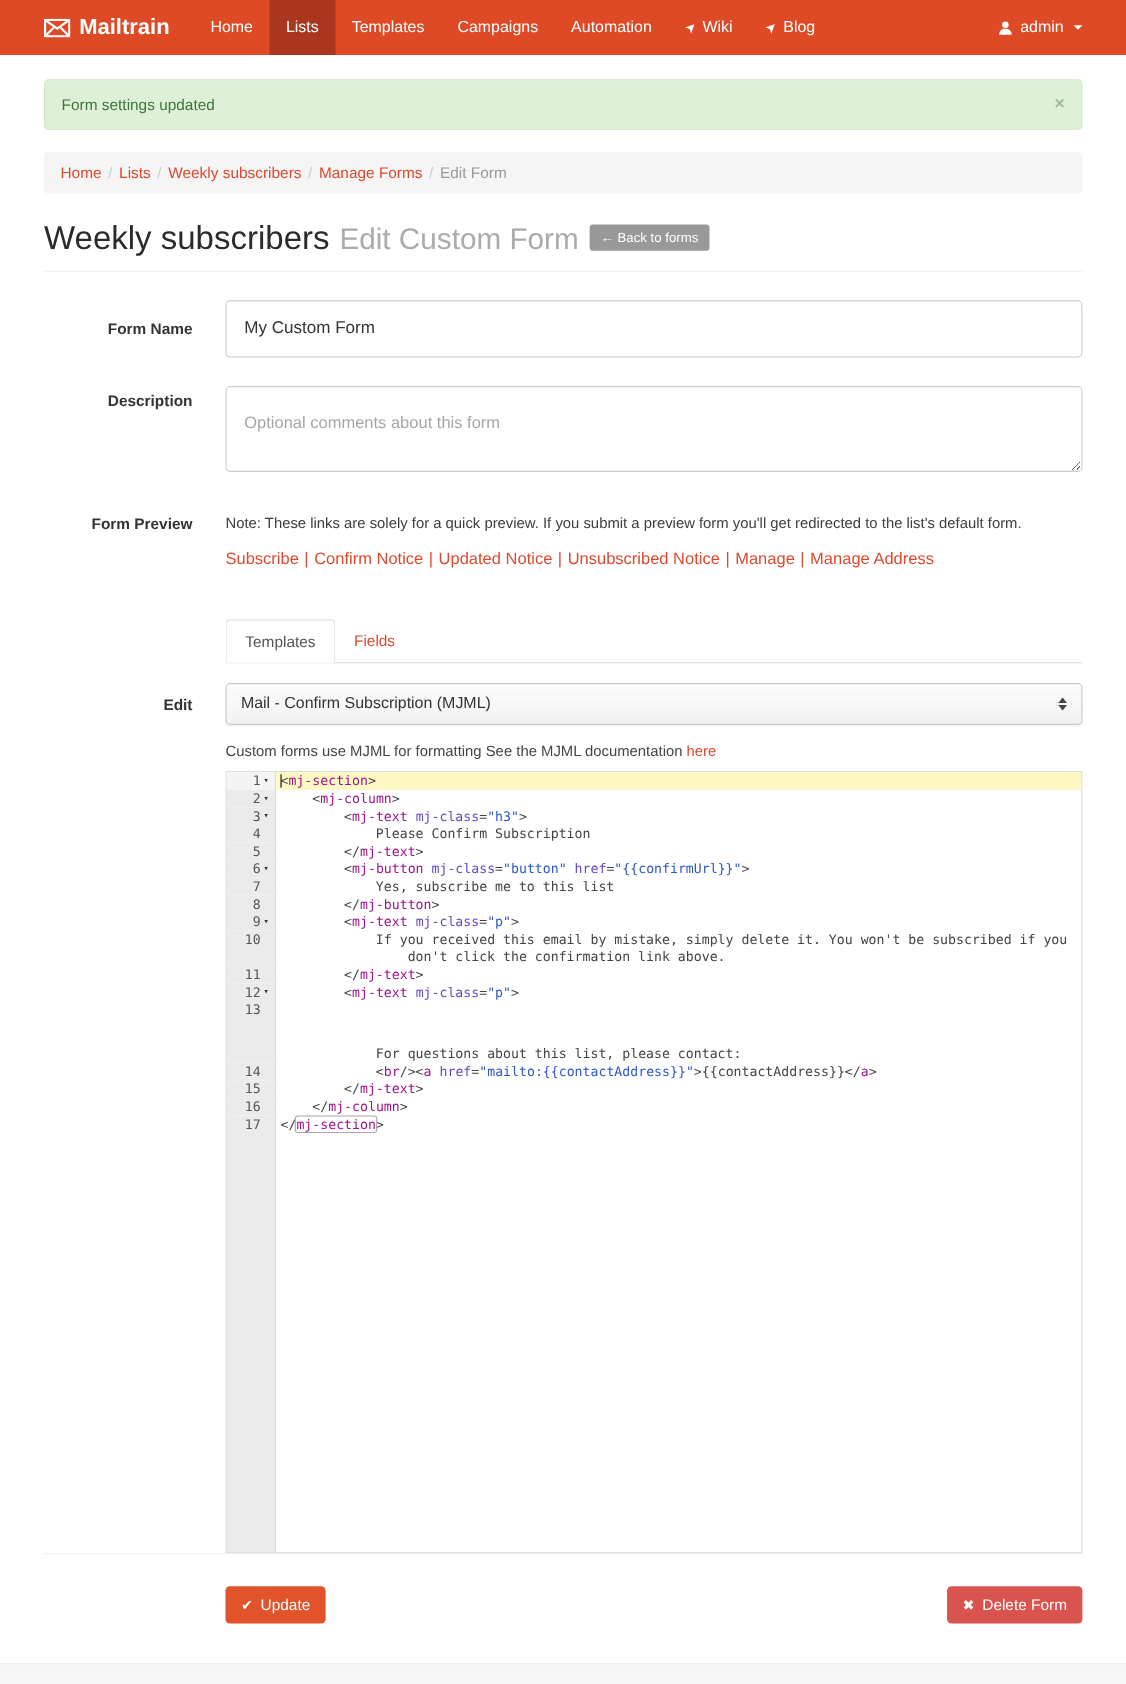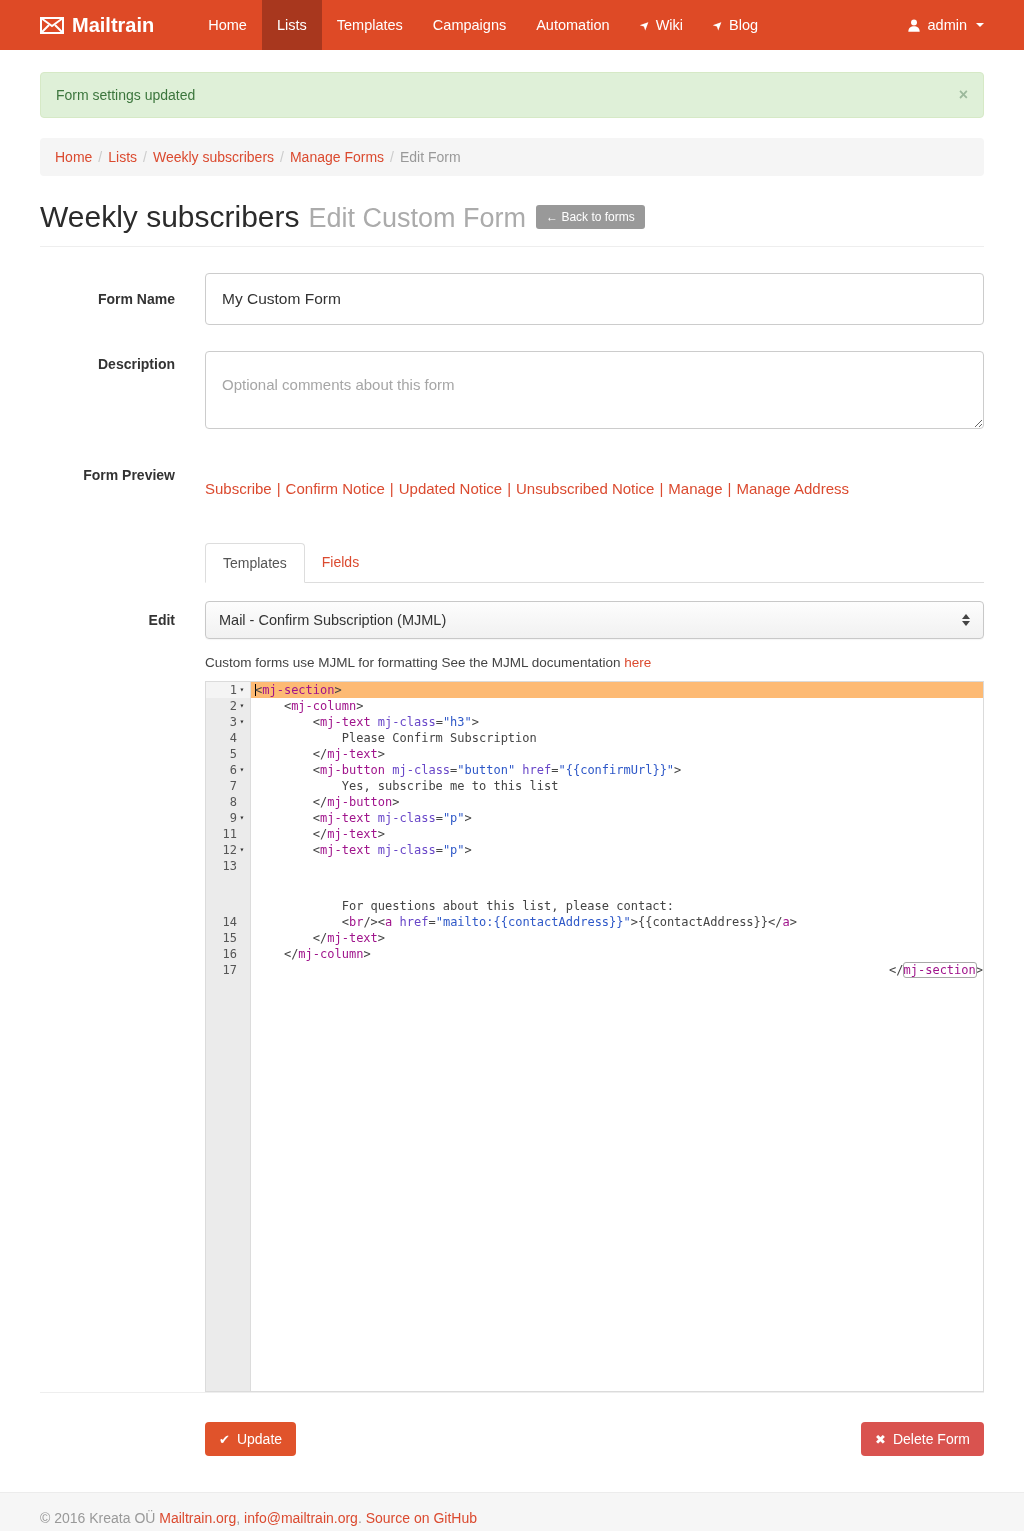--- a/index.html
+++ b/index.html
@@ -8,21 +8,21 @@
     --danger:#D9534F; --update:#E0532B; --backbtn:#999999;
   }
   *{box-sizing:border-box}
   body{margin:0;background:#fff;color:#333;font-family:"Liberation Sans",sans-serif;width:1024px}
   a{text-decoration:none;cursor:pointer}
   .link{color:var(--link)}
 
   
   .navbar{background:var(--brand);height:50px;display:flex;align-items:center;padding:0 40px;justify-content:space-between}
   .nav-left{display:flex;align-items:center;height:50px}
-  .brand{display:flex;align-items:center;gap:8px;color:#fff;font-size:20px;font-weight:bold;margin-right:39px}
+  .brand{display:flex;align-items:center;gap:8px;color:#fff;font-size:20px;font-weight:bold;margin-right:22px}
   .nav-item{color:#fff;font-size:14.5px;padding:0 15px;line-height:50px;height:50px;display:inline-flex;align-items:center}
   .nav-item.active{background:var(--brand-active)}
   .nav-arrow{display:inline-block;transform:rotate(-45deg);margin-right:6px;font-size:12px;line-height:1}
   .nav-user{color:#fff;font-size:14.5px;display:flex;align-items:center;gap:7px;cursor:pointer}
   .caret-down{width:0;height:0;border-left:4px solid transparent;border-right:4px solid transparent;border-top:4px solid #fff;margin-left:2px}
 
   
   .alert{margin:22px 40px 0;background:var(--success-bg);border:1px solid var(--success-border);color:var(--success-text);
          padding:14px 15px;border-radius:4px;font-size:14px;display:flex;justify-content:space-between;align-items:flex-end}
   .alert-close{color:#9CB99C;font-weight:bold;font-size:16px;cursor:pointer;line-height:1}
@@ -70,21 +70,21 @@
   .editor{margin:11px 40px 0 205px;height:711px;border:1px solid #DBDBDB;display:flex;flex-direction:column;
           font-family:"DejaVu Sans Mono",monospace;font-size:12px;line-height:16px;background:#fff;overflow:hidden}
   .ed-row{display:flex}
   .ed-fill{flex:1;display:flex}
   .gut{width:45px;min-width:45px;background:#EBEBEB;border-right:1px solid #DCDCDC;color:#555;
        display:flex;justify-content:flex-end;align-items:flex-start;padding-right:3px}
   .lnum{display:inline-block;text-align:right}
   .fold{display:inline-block;width:10px;font-size:8px;color:#333;text-align:center;cursor:pointer}
   .code{flex:1;padding-left:4px;color:#444;white-space:pre-wrap;overflow-wrap:break-word}
   .row-active .gut{background:#F4F4F4}
-  .row-active .code{background:#fdba74}
+  .row-active .code{background:#fef9c3}
   .tok-tag{color:#A0148C}
   .tok-attr{color:#6846C8}
   .tok-str{color:#2E58C8}
   .tag-match{outline:1px solid #A8A8A8;border-radius:2px}
   .cursor-caret{display:inline-block;width:1px;height:12px;background:#000;vertical-align:-2px;margin-right:-1px}
 
   
   .pre-actions-hr{margin:0 40px;border:none;border-top:1px solid #eee}
   .actions{margin:29px 40px 0 205px;display:flex;justify-content:space-between}
   .btn{display:inline-flex;align-items:center;gap:7px;color:#fff;font-size:14px;padding:9px 14px;border:none;border-radius:4px;cursor:pointer;font-family:inherit}
@@ -169,20 +169,21 @@
 <div class="frow row-top">
   <label class="flabel">Description</label>
   <div class="fcontrol">
     <textarea class="text-area" placeholder="Optional comments about this form" style=""></textarea>
   </div>
 </div>
 
 <div class="frow row-top" style="margin-top:30px">
   <label class="flabel" style="padding-top:4px">Form Preview</label>
   <div class="fcontrol">
+    <div class="preview-note">Note: These links are solely for a quick preview. If you submit a preview form you'll get redirected to the list's default form.</div>
     <div class="preview-links"><a class="link">Subscribe</a><span class="plink-sep">|</span><a class="link">Confirm Notice</a><span class="plink-sep">|</span><a class="link">Updated Notice</a><span class="plink-sep">|</span><a class="link">Unsubscribed Notice</a><span class="plink-sep">|</span><a class="link">Manage</a><span class="plink-sep">|</span><a class="link">Manage Address</a></div>
   </div>
 </div>
 
 <div class="tabs">
     <a class="tab active">Templates</a>
     <a class="tab inactive">Fields</a>
   </div>
 
 <div class="frow row-center" style="margin-top:18px">
@@ -259,20 +260,27 @@
     </div>
     <div class="ed-row">
       <div class="gut">
         <span class="lnum">9</span>
         <span class="fold">▾</span>
       </div>
       <div class="code"><div style="padding-left: 12ch; text-indent: -4ch;">&lt;<span class="tok-tag">mj-text</span> <span class="tok-attr">mj-class</span>=<span class="tok-str">"p"</span>&gt;</div></div>
     </div>
     <div class="ed-row">
       <div class="gut">
+        <span class="lnum">10</span>
+        <span class="fold"></span>
+      </div>
+      <div class="code"><div style="padding-left: 16ch; text-indent: -4ch;">If you received this email by mistake, simply delete it. You won't be subscribed if you don't click the confirmation link above.</div></div>
+    </div>
+    <div class="ed-row">
+      <div class="gut">
         <span class="lnum">11</span>
         <span class="fold"></span>
       </div>
       <div class="code"><div style="padding-left: 12ch; text-indent: -4ch;">&lt;/<span class="tok-tag">mj-text</span>&gt;</div></div>
     </div>
     <div class="ed-row">
       <div class="gut">
         <span class="lnum">12</span>
         <span class="fold">▾</span>
       </div>
@@ -304,21 +312,21 @@
         <span class="lnum">16</span>
         <span class="fold"></span>
       </div>
       <div class="code"><div style="padding-left: 8ch; text-indent: -4ch;">&lt;/<span class="tok-tag">mj-column</span>&gt;</div></div>
     </div>
     <div class="ed-row">
       <div class="gut">
         <span class="lnum">17</span>
         <span class="fold"></span>
       </div>
-      <div class="code"><div style="padding-left: 4ch; text-indent: -4ch; text-align: right;">&lt;/<span class="tok-tag tag-match">mj-section</span>&gt;</div></div>
+      <div class="code"><div style="padding-left: 4ch; text-indent: -4ch;">&lt;/<span class="tok-tag tag-match">mj-section</span>&gt;</div></div>
     </div>
     <div class="ed-fill">
       <div class="gut"></div>
       <div class="code"></div>
     </div>
   </div>
 
 <hr class="pre-actions-hr" style="margin-top:0">
 
 <div class="actions">

